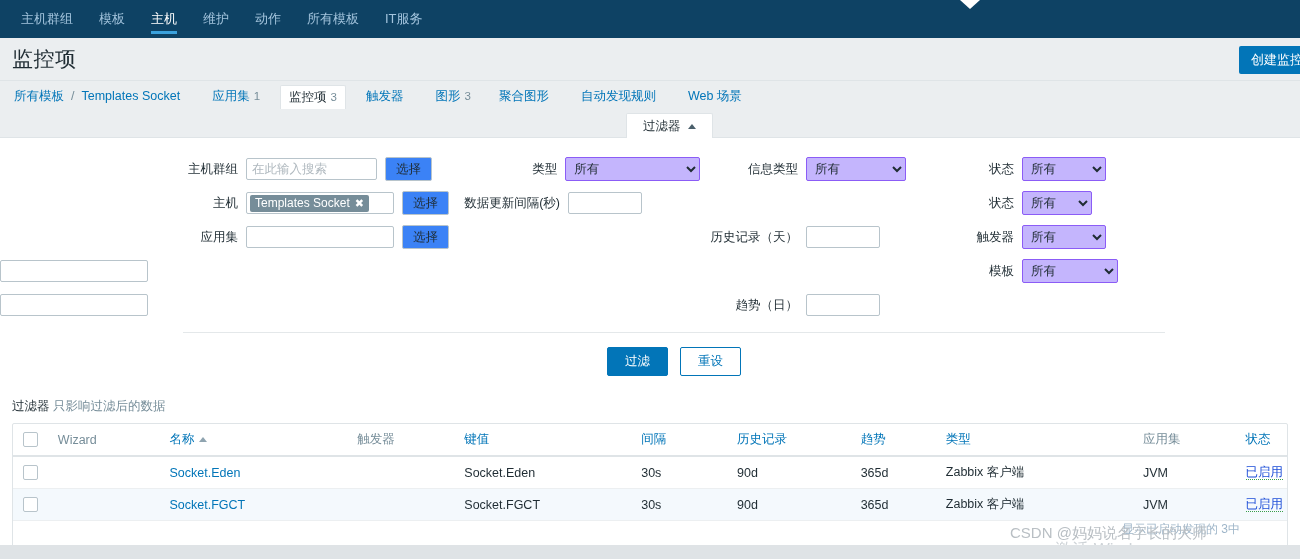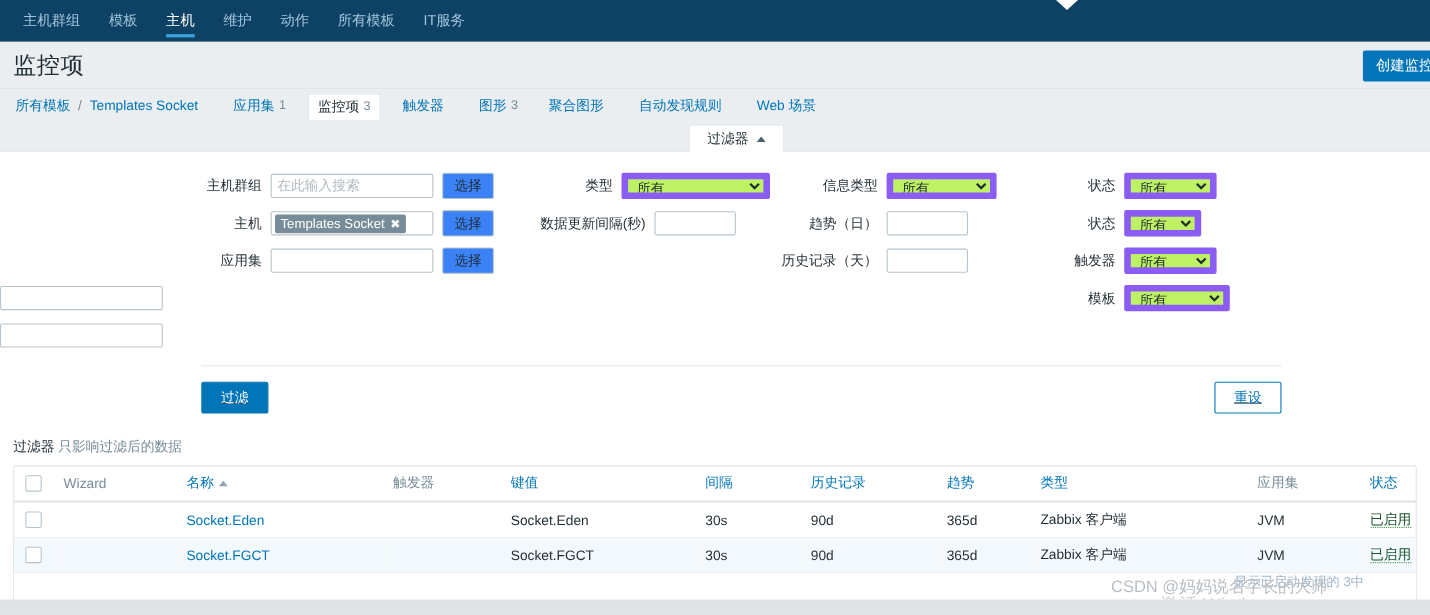--- a/index.html
+++ b/index.html
@@ -190,22 +190,22 @@
     border-radius: 2px;
     font-size: 12.5px;
     font-family: "Liberation Sans", sans-serif;
     color: #1f2c33;
     padding: 0 5px;
     box-sizing: border-box;
     outline: none;
   }
   .finput::placeholder { color: #b0b9bf; }
   .fselect {
-    border: 6px solid #8b5cf6;
-    background: #bef264;
+    border: 1px solid #8b5cf6;
+    background: #c4b5fd;
     height: 24px;
     border-radius: 2px;
     font-size: 12.5px;
     font-family: "Liberation Sans", sans-serif;
     color: #1f2c33;
     padding: 0 4px;
     box-sizing: border-box;
     outline: none;
     cursor: pointer;
   }
@@ -241,27 +241,26 @@
     align-items: center;
     gap: 5px;
     padding: 0 5px;
     border-radius: 2px;
     white-space: nowrap;
   }
   .chip-x { font-size: 11px; cursor: pointer; font-weight: bold; }
 
   .filter-actions {
     display: flex;
-    justify-content: space-between;
+    justify-content: center;
     gap: 12px;
     border-top: 1px solid #e4e8ea;
     margin: 10px 135px 0 183px;
     padding-top: 14px;
     padding-bottom: 14px;
-    text-decoration: underline;
   }
   .btn-primary {
     background: #0275b8;
     color: #fff;
     border: 1px solid #0275b8;
     border-radius: 2px;
     font-size: 12.5px;
     font-family: "Liberation Sans", sans-serif;
     padding: 5px 17px;
     cursor: pointer;
@@ -314,21 +313,21 @@
   table.items tbody td {
     padding: 7px 4px;
     border-bottom: 1px solid #eceff1;
     color: #1f2c33;
     white-space: nowrap;
   }
   tbody tr.alt { background: #f4f9fd; }
   tbody tr:last-child td { border-bottom: 1px solid #eceff1; }
   .cell-link { color: #0275b8; text-decoration: none; cursor: pointer; }
   .status-ok {
-    color: #14532d;
+    color: #1d4ed8;
     border-bottom: 1px dotted #3a9e4b;
     cursor: pointer;
   }
   .cbx {
     width: 13px;
     height: 13px;
     border: 1px solid #b8c4cb;
     border-radius: 2px;
     background: #fff;
     display: inline-block;
@@ -458,21 +457,21 @@
     <span class="caret-up"></span>
   </div>
 </div>
 
 <div class="filter-panel">
   <div class="filter-grid">
 
     <div class="fcol" style="width:450px;">
       <div class="frow">
         <div class="flabel" style="width:238px;">主机群组</div>
-        <input class="finput" style="width: 148px;" placeholder="在此输入搜索">
+        <input class="finput" style="width: 131px;" placeholder="在此输入搜索">
         <button class="btn-select">选择</button>
       </div>
       <div class="frow">
         <div class="flabel" style="width:238px;">主机</div>
         <div class="ms-box">
           <span class="chip">
             <span>Templates Socket</span>
             <span class="chip-x">✖</span>
           </span>
         </div>
@@ -492,38 +491,38 @@
     </div>
 
     <div class="fcol" style="width:250px;">
       <div class="frow">
         <div class="flabel" style="width:110px;">类型</div>
         <select class="fselect" style="width:138px;">
           <option>所有</option>
         </select>
       </div>
       <div class="frow">
-        <div class="flabel" style="width:110px;margin-left:27px;">数据更新间隔(秒)</div>
+        <div class="flabel" style="width:110px;">数据更新间隔(秒)</div>
         <input class="finput" style="width: 74px;">
       </div>
     </div>
 
-    <div class="fcol" style="width:270px;">
+    <div class="fcol" style="width:270px;gap:34px;">
       <div class="frow">
         <div class="flabel" style="width:98px;">信息类型</div>
         <select class="fselect" style="width:100px;">
           <option>所有</option>
         </select>
       </div>
       <div class="frow">
+        <div class="flabel" style="width:98px;">历史记录（天）</div>
+        <input class="finput" style="width: 74px;">
+      </div>
+      <div class="frow">
         <div class="flabel" style="width:98px;">趋势（日）</div>
-        <input class="finput" style="width: 74px;">
-      </div>
-      <div class="frow">
-        <div class="flabel" style="width:98px;">历史记录（天）</div>
         <input class="finput" style="width: 74px;">
       </div>
     </div>
 
     <div class="fcol" style="width:200px;">
       <div class="frow">
         <div class="flabel" style="width:44px;">状态</div>
         <select class="fselect" style="width:84px;">
           <option>所有</option>
         </select>

